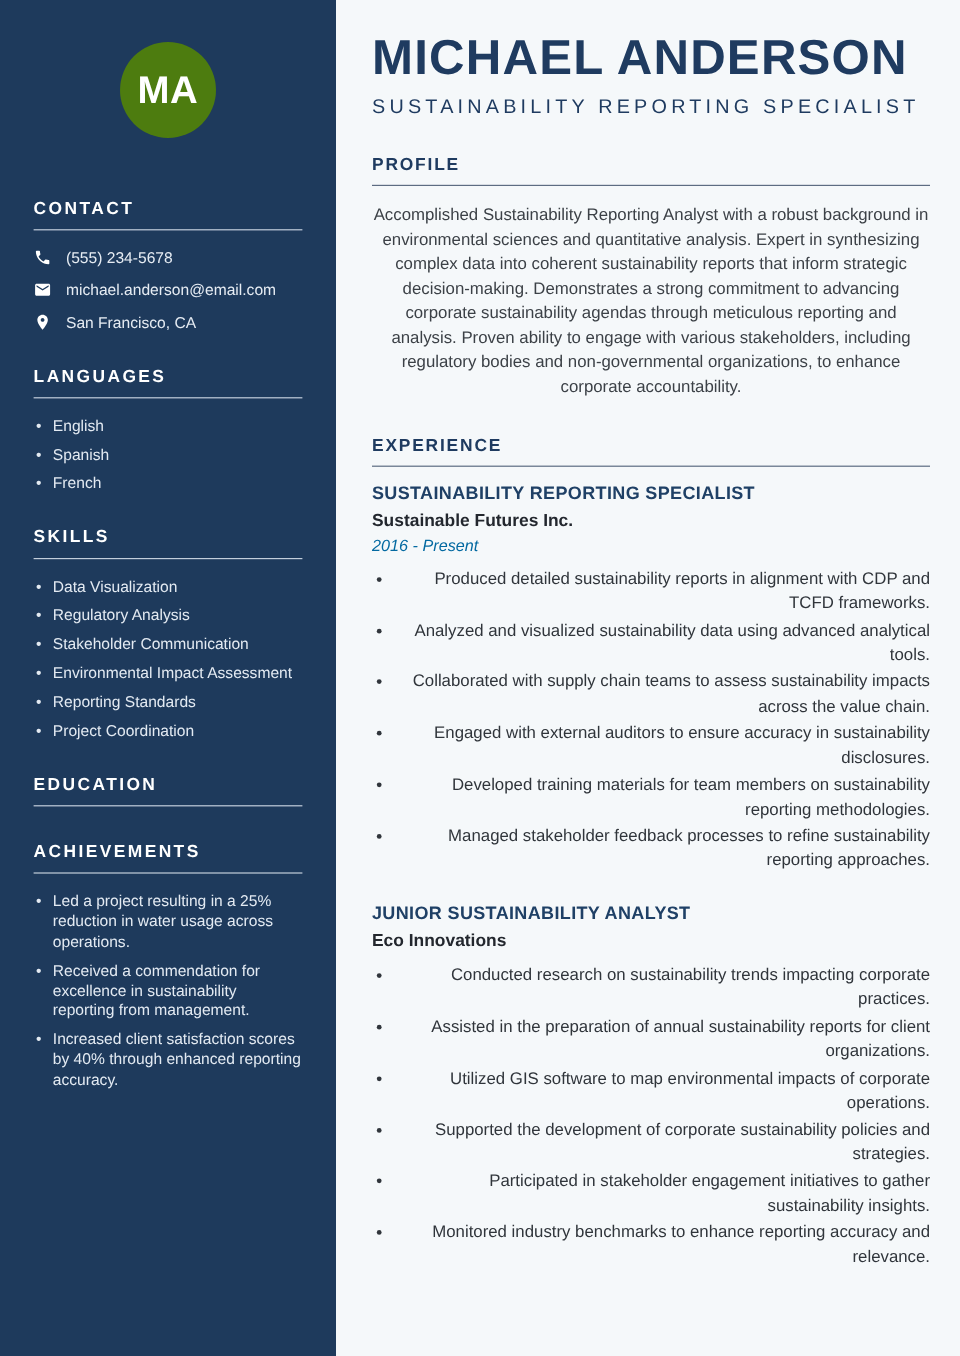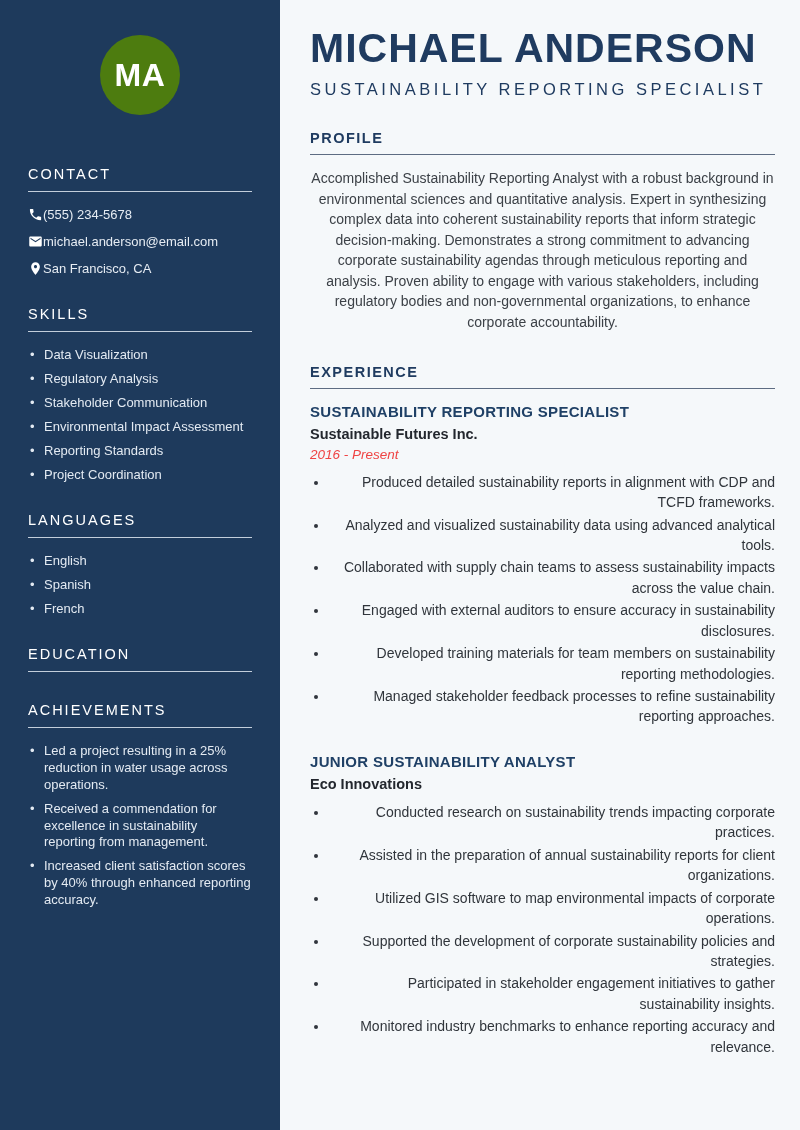--- a/index.html
+++ b/index.html
@@ -24,32 +24,32 @@
     border-radius: 50%;
     background: #4d7c0f;
     color: #ffffff;
     display: flex; align-items: center; justify-content: center;
     font-size: 32px; font-weight: bold; letter-spacing: 0.5px;
     margin: 0 auto 51px;
   }
   .side-section { margin-bottom: 30px; }
   .side-section h2 {
     margin: 0 0 9px;
-    font-size: 14.5px; font-weight: normal;
+    font-size: 14.5px; font-weight: bold;
     letter-spacing: 2px;
     color: #ffffff;
   }
   .side-rule {
     border: none;
     border-top: 1.5px solid #c3cedb;
     margin: 0 0 15px;
   }
   .contact-row {
     display: flex; align-items: flex-end;
-    gap: 0;
+    gap: 12px;
     margin-bottom: 12px;
     font-size: 13px;
     color: #e6ecf3;
   }
   .contact-row .ci { width: 15px; height: 15px; flex-shrink: 0; display: block; }
   .side-list { list-style: none; margin: 0; padding: 0; font-size: 13px; color: #e3eaf2; }
   .side-list li { position: relative; padding-left: 16px; margin-bottom: 9px; }
   .side-list li::before { content: "•"; position: absolute; left: 2px; color: #e3eaf2; }
   .degree {
     font-size: 13.5px; font-weight: bold;
@@ -108,21 +108,21 @@
     color: #1f4066;
   }
   .company {
     margin: 6px 0 0;
     font-size: 14.5px; font-weight: bold;
     color: #23272e;
   }
   .dates {
     margin: 5px 0 0;
     font-size: 13.5px; font-style: italic;
-    color: #ef4444;
+    color: #0369a1;
   }
   .job-bullets {
     margin: 10px 0 0;
     padding-left: 19px;
     font-size: 14px;
     line-height: 1.46;
     color: #30353b;
     text-align: right;
   }
   .job-bullets li { padding-left: 3px; margin-bottom: 2px; }
@@ -153,45 +153,45 @@
     </div>
     <div class="contact-row">
       <svg class="ci" viewBox="0 0 24 24" fill="#ffffff">
         <path d="M12 2C8.13 2 5 5.13 5 9c0 5.25 7 13 7 13s7-7.75 7-13c0-3.87-3.13-7-7-7zm0 9.5c-1.38 0-2.5-1.12-2.5-2.5s1.12-2.5 2.5-2.5 2.5 1.12 2.5 2.5-1.12 2.5-2.5 2.5z"></path>
       </svg>
       <span>San Francisco, CA</span>
     </div>
   </section>
 
   <section class="side-section">
+    <h2>LANGUAGES</h2>
+    <hr class="side-rule">
+    <ul class="side-list">
+
+    <li>English</li>
+        <li>Spanish</li>
+        <li>French</li>
+      </ul>
+  </section>
+
+  <section class="side-section">
     <h2>SKILLS</h2>
     <hr class="side-rule">
     <ul class="side-list">
 
     <li>Data Visualization</li>
         <li>Regulatory Analysis</li>
         <li>Stakeholder Communication</li>
         <li>Environmental Impact Assessment</li>
         <li>Reporting Standards</li>
         <li>Project Coordination</li>
       </ul>
   </section>
 
   <section class="side-section">
-    <h2>LANGUAGES</h2>
-    <hr class="side-rule">
-    <ul class="side-list">
-
-    <li>English</li>
-        <li>Spanish</li>
-        <li>French</li>
-      </ul>
-  </section>
-
-  <section class="side-section">
     <h2>EDUCATION</h2>
     <hr class="side-rule">
   </section>
 
   <section class="side-section">
     <h2>ACHIEVEMENTS</h2>
     <hr class="side-rule">
     <ul class="ach-list">
 
     <li>Led a project resulting in a 25% reduction in water usage across operations.</li>

